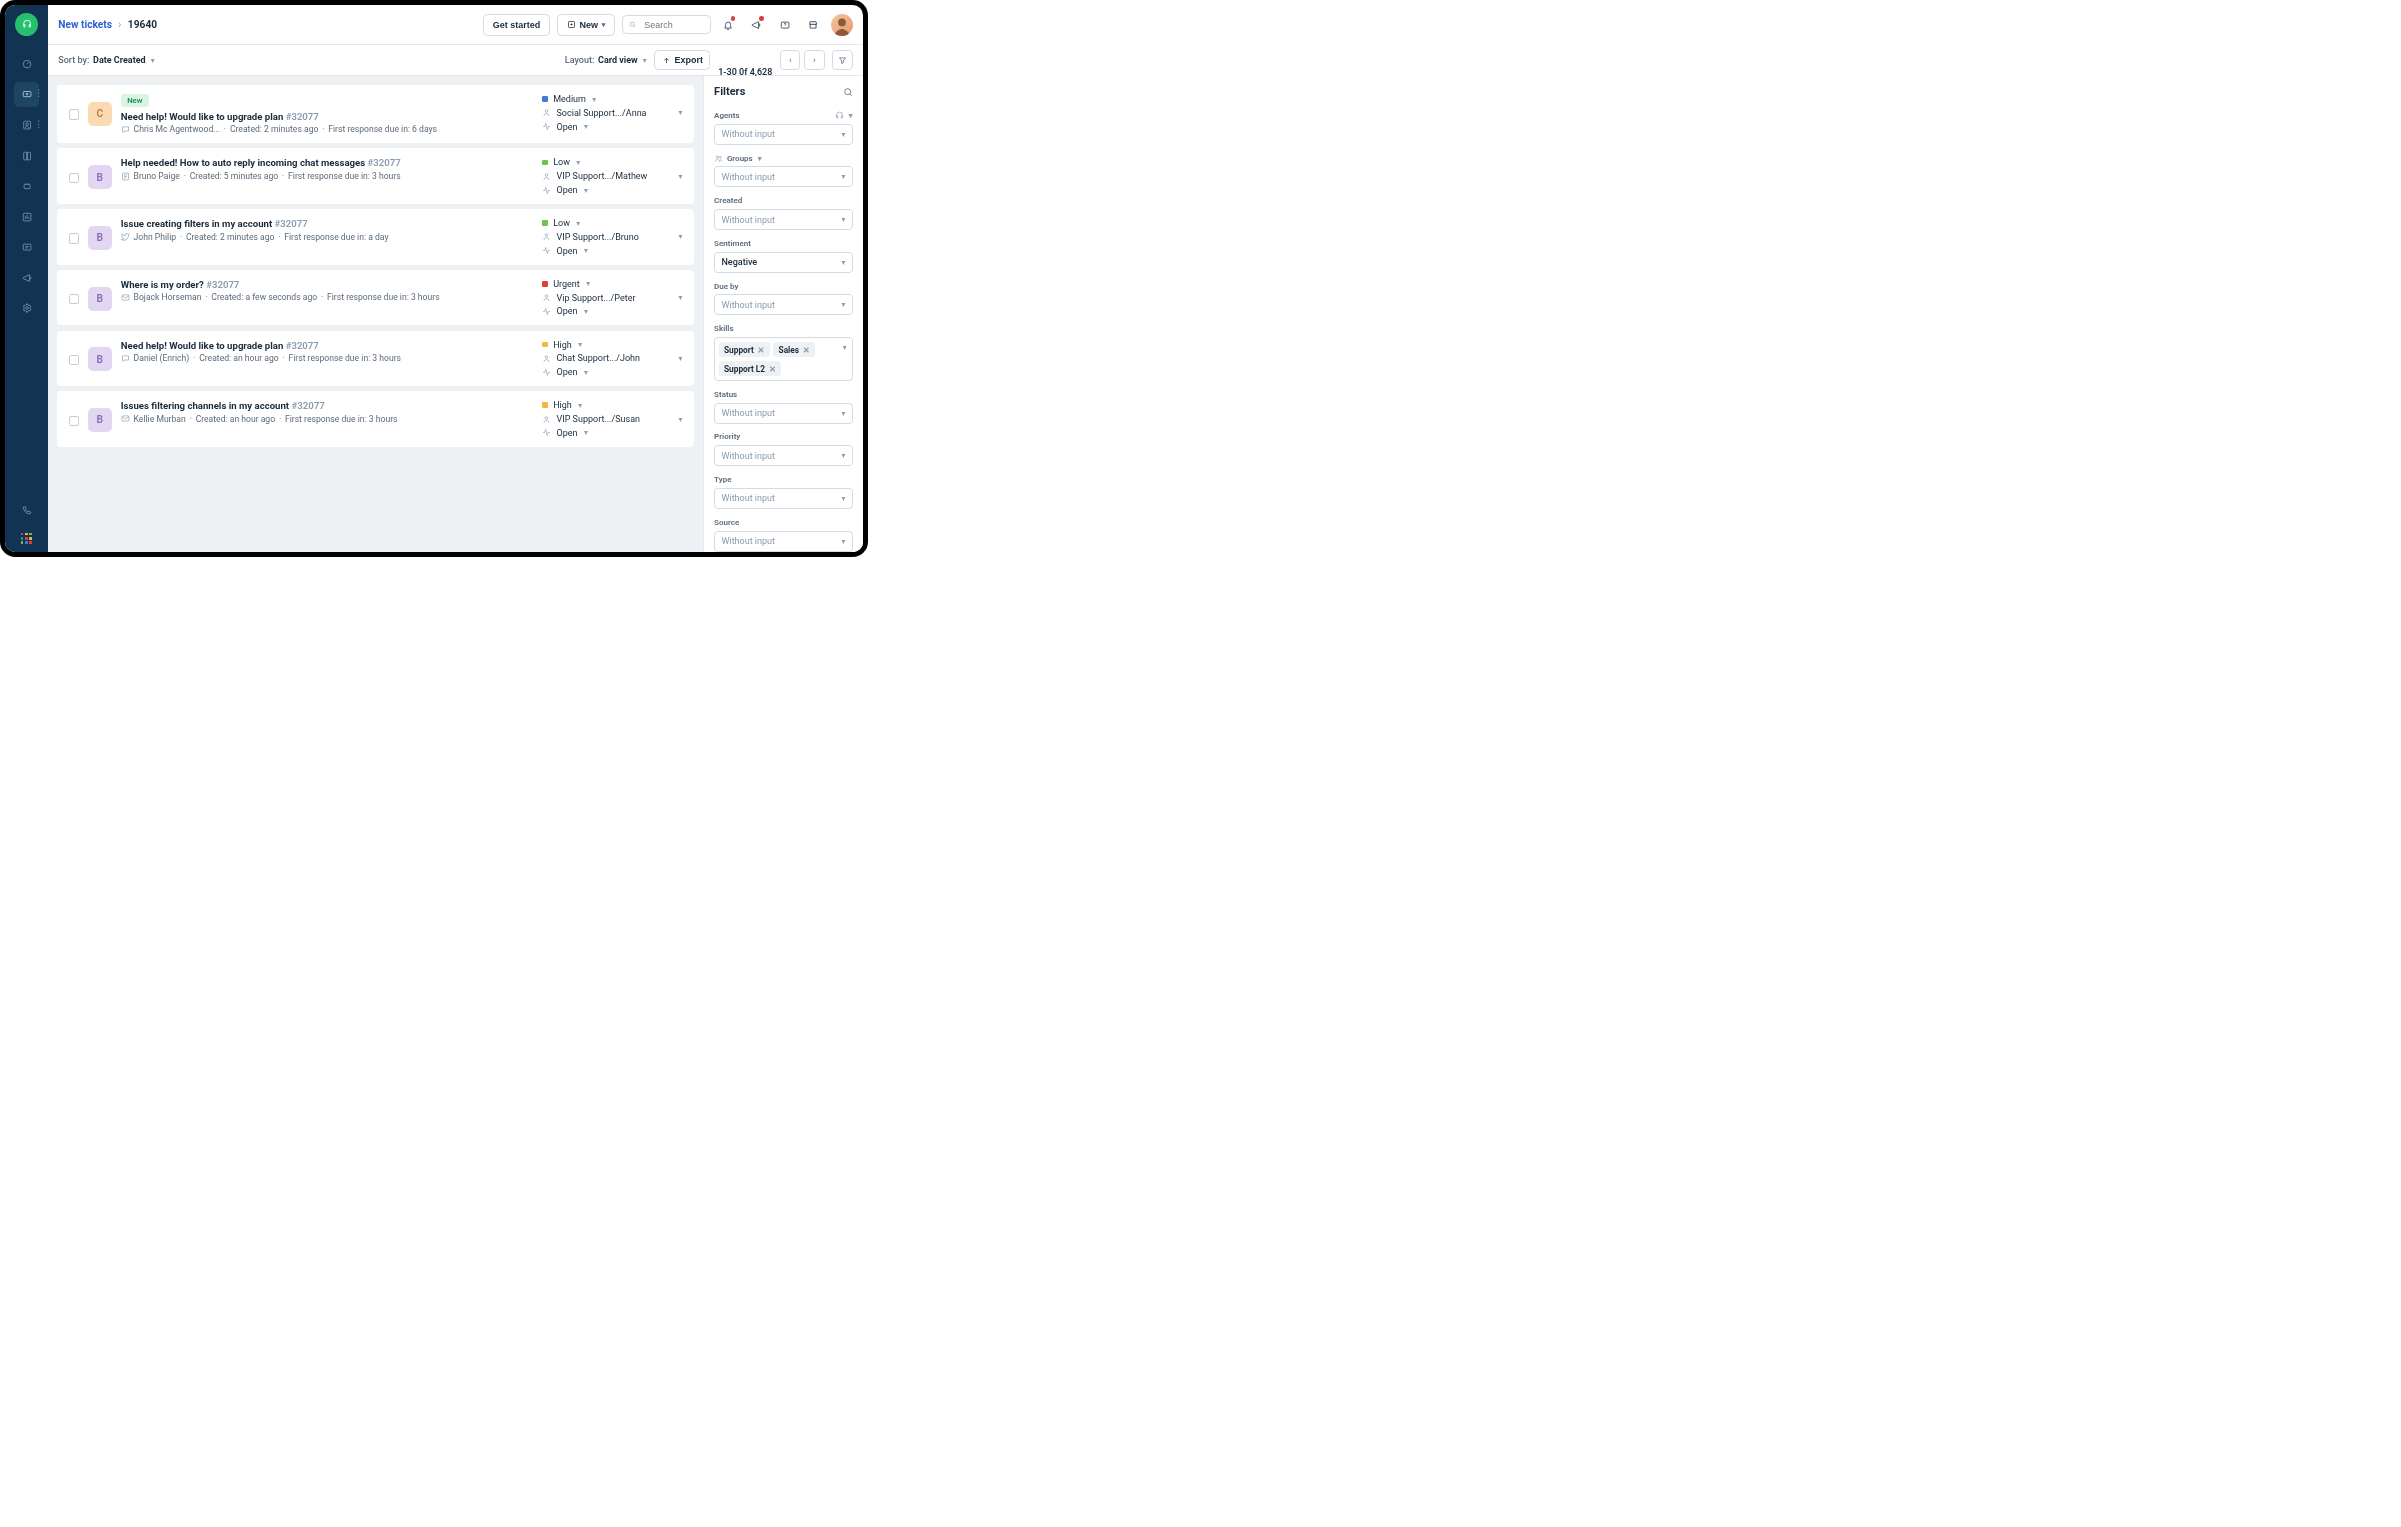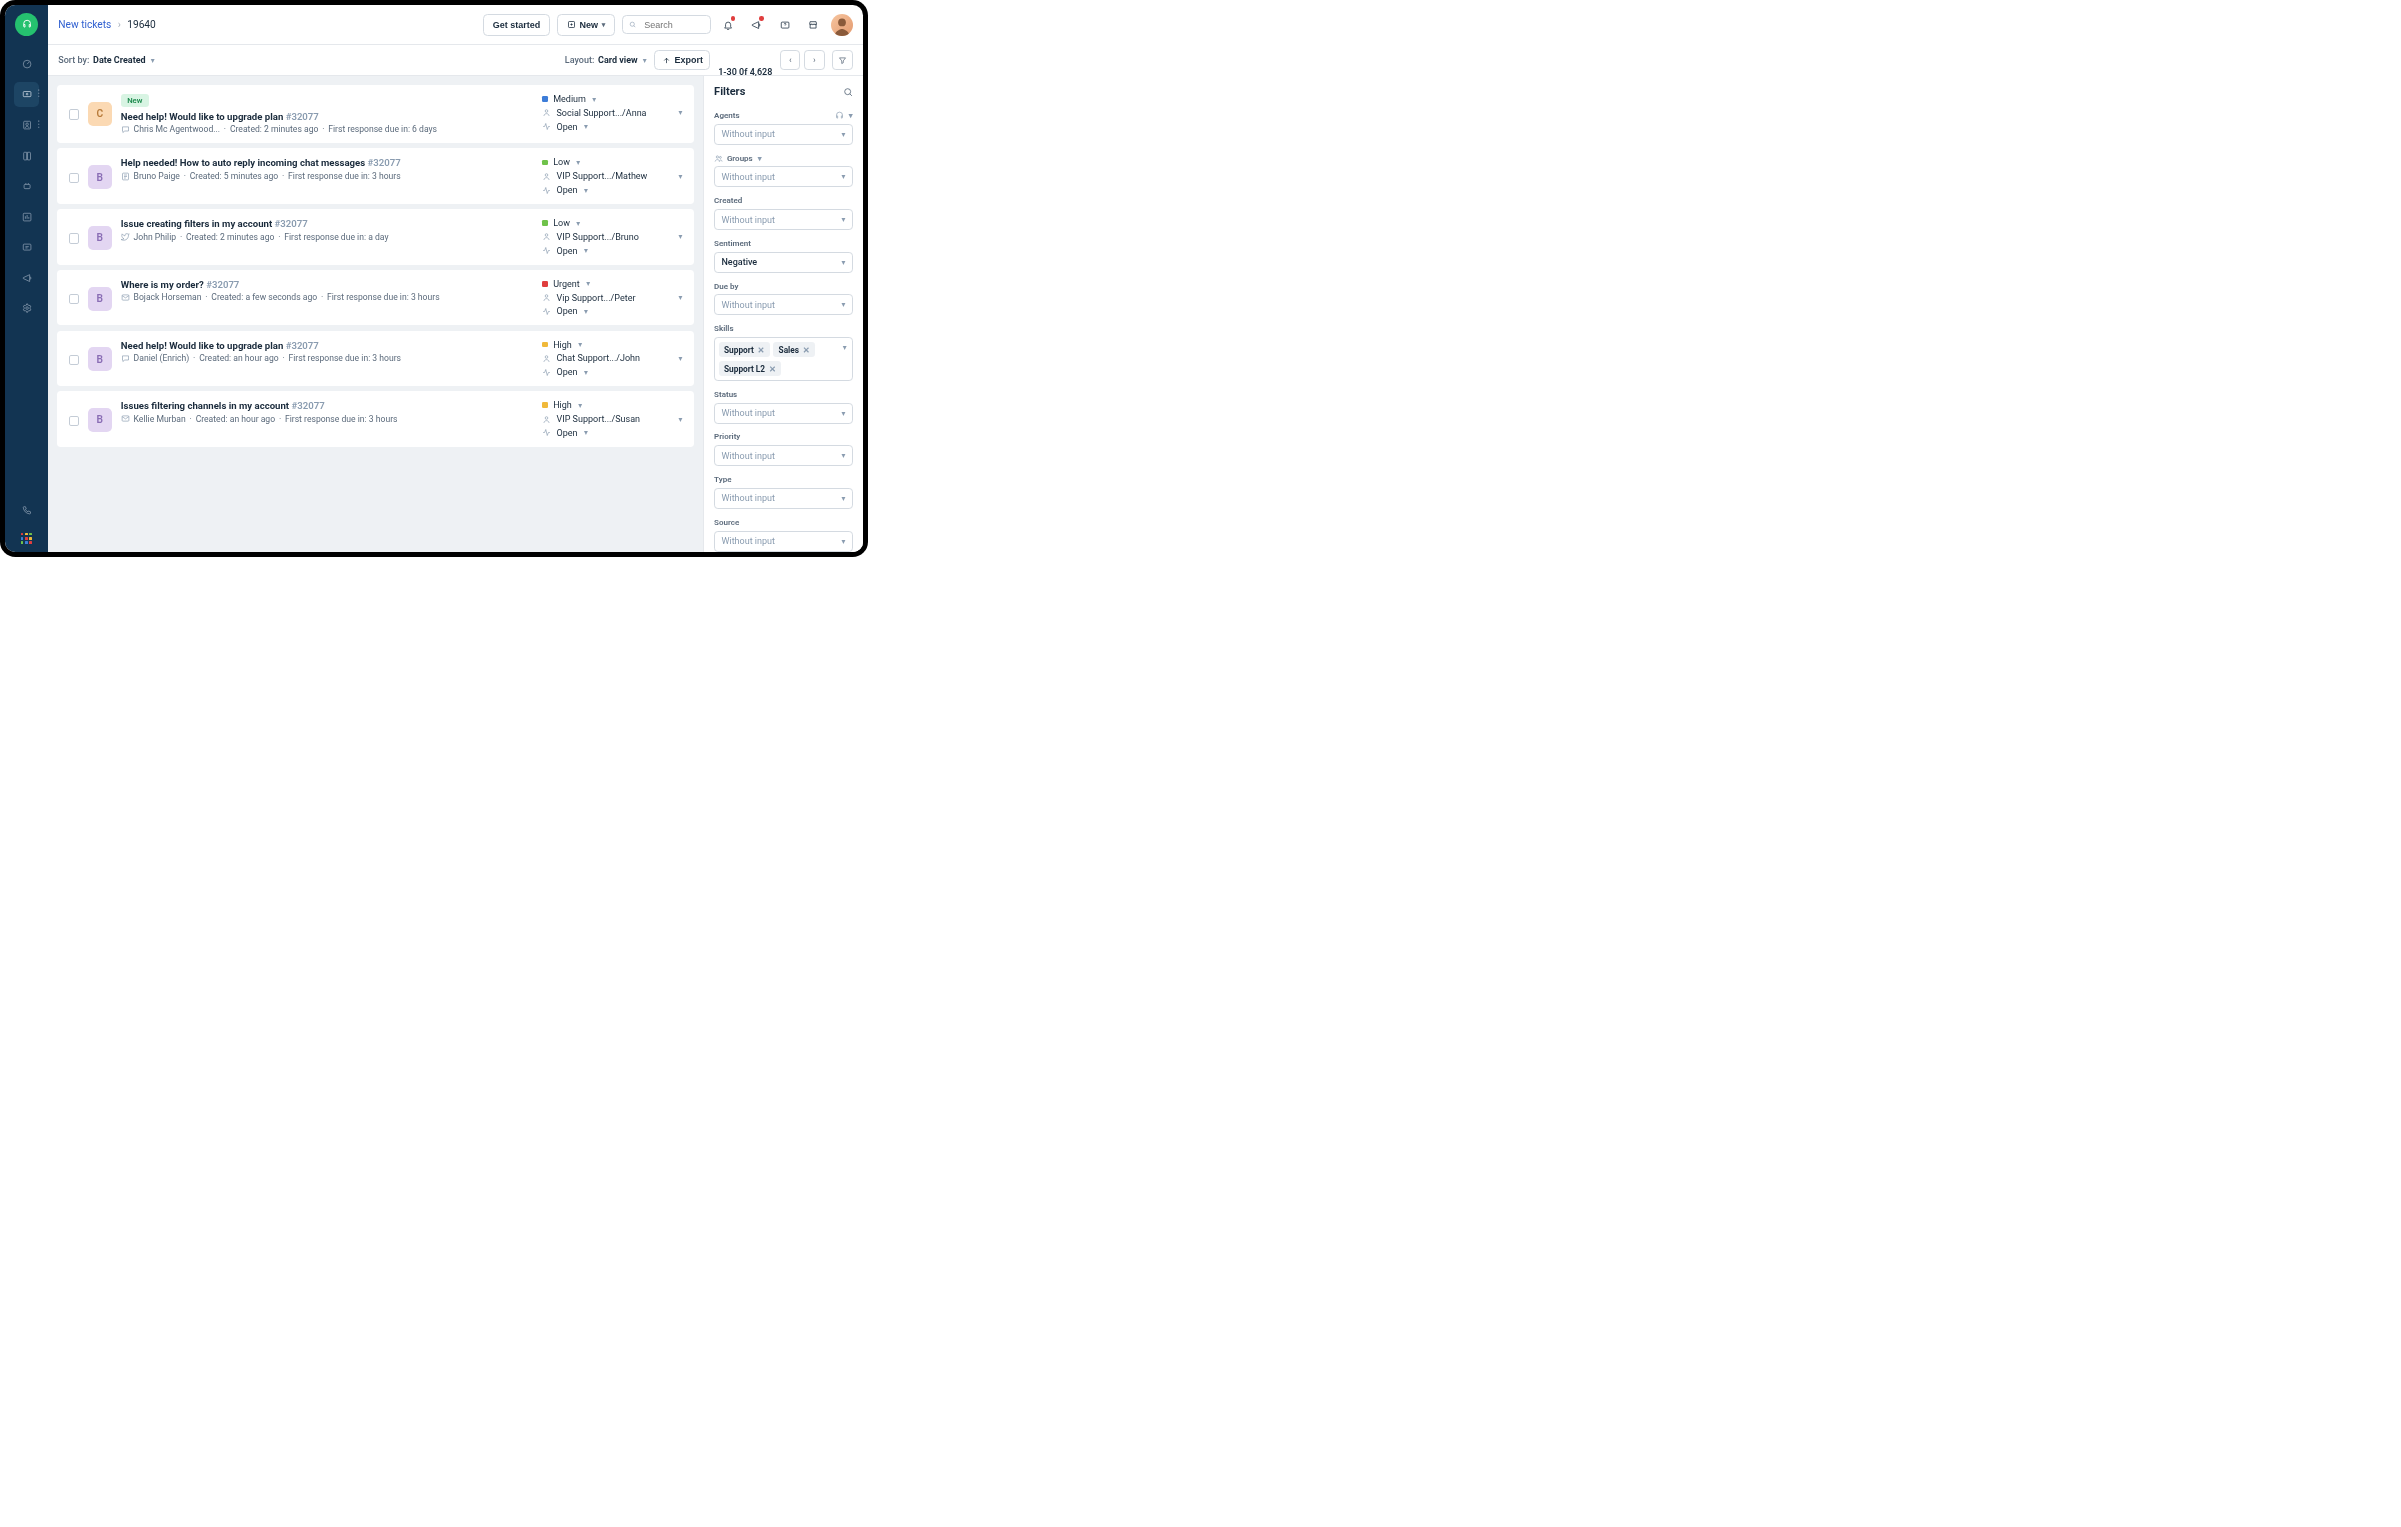--- a/index.html
+++ b/index.html
@@ -13,21 +13,21 @@
 .sidebar-item { width: 25.5px; height: 25.5px; display: flex; align-items: center; justify-content: center; color: #8a9cb0; border-radius: 5.1px; cursor: pointer; position: relative; }
 .sidebar-item.active { background: #1d4564; color: #cfd9e3; }
 .sidebar-item.with-dots::after { content: "⋮"; position: absolute; right: -3.8px; top: 6.4px; color: #8a9cb0; font-size: 9px; }
 .sidebar-bottom { margin-top: auto; margin-bottom: 7.7px; display: flex; flex-direction: column; align-items: center; gap: 10.2px; }
 .apps-grid { width: 11.5px; height: 11.5px; display: grid; grid-template-columns: repeat(3,1fr); grid-template-rows: repeat(3,1fr); gap: 1.3px; }
 .apps-grid span { width: 2.6px; height: 2.6px; border-radius: 0.6px; }
 
 
 .main { flex: 1; display: flex; flex-direction: column; overflow: hidden; }
 .topbar { height: 40px; border-bottom: 0.6px solid #e5e8ec; display: flex; align-items: center; padding: 0 10.2px; gap: 7.7px; }
-.breadcrumb { display: flex; align-items: center; gap: 6.4px; font-size: 10.2px; font-weight: 400; }
+.breadcrumb { display: flex; align-items: center; gap: 6.4px; font-size: 10.2px; font-weight: 700; }
 .breadcrumb-link { color: #2f5fd0; cursor: pointer; }
 .breadcrumb-sep { color: #a7b0bc; }
 .breadcrumb-id { color: #1a2b3c; }
 .topbar-right { margin-left: auto; display: flex; align-items: center; gap: 6.4px; }
 .btn { border: 0.6px solid #d4dae1; background: #fff; border-radius: 4.5px; padding: 5.1px 9px; font-size: 9px; font-weight: 600; color: #1a2b3c; cursor: pointer; display: inline-flex; align-items: center; gap: 3.8px; }
 .btn-sm { padding: 3.8px 6.4px; }
 .search-box { display: flex; align-items: center; border: 0.6px solid #d4dae1; border-radius: 4.5px; padding: 3.8px 6.4px; width: 89px; color: #8a9cb0; gap: 8px; }
 .search-box input { border: none; outline: none; width: 100%; font-size: 9px; color: #1a2b3c; background: transparent; }
 .icon-btn { width: 22px; height: 22px; display: flex; align-items: center; justify-content: center; color: #1a2b3c; cursor: pointer; position: relative; }
 .icon-btn .dot-red { position: absolute; top: 2.6px; right: 3.8px; width: 4.5px; height: 4.5px; background: #e03e3e; border-radius: 50%; }

